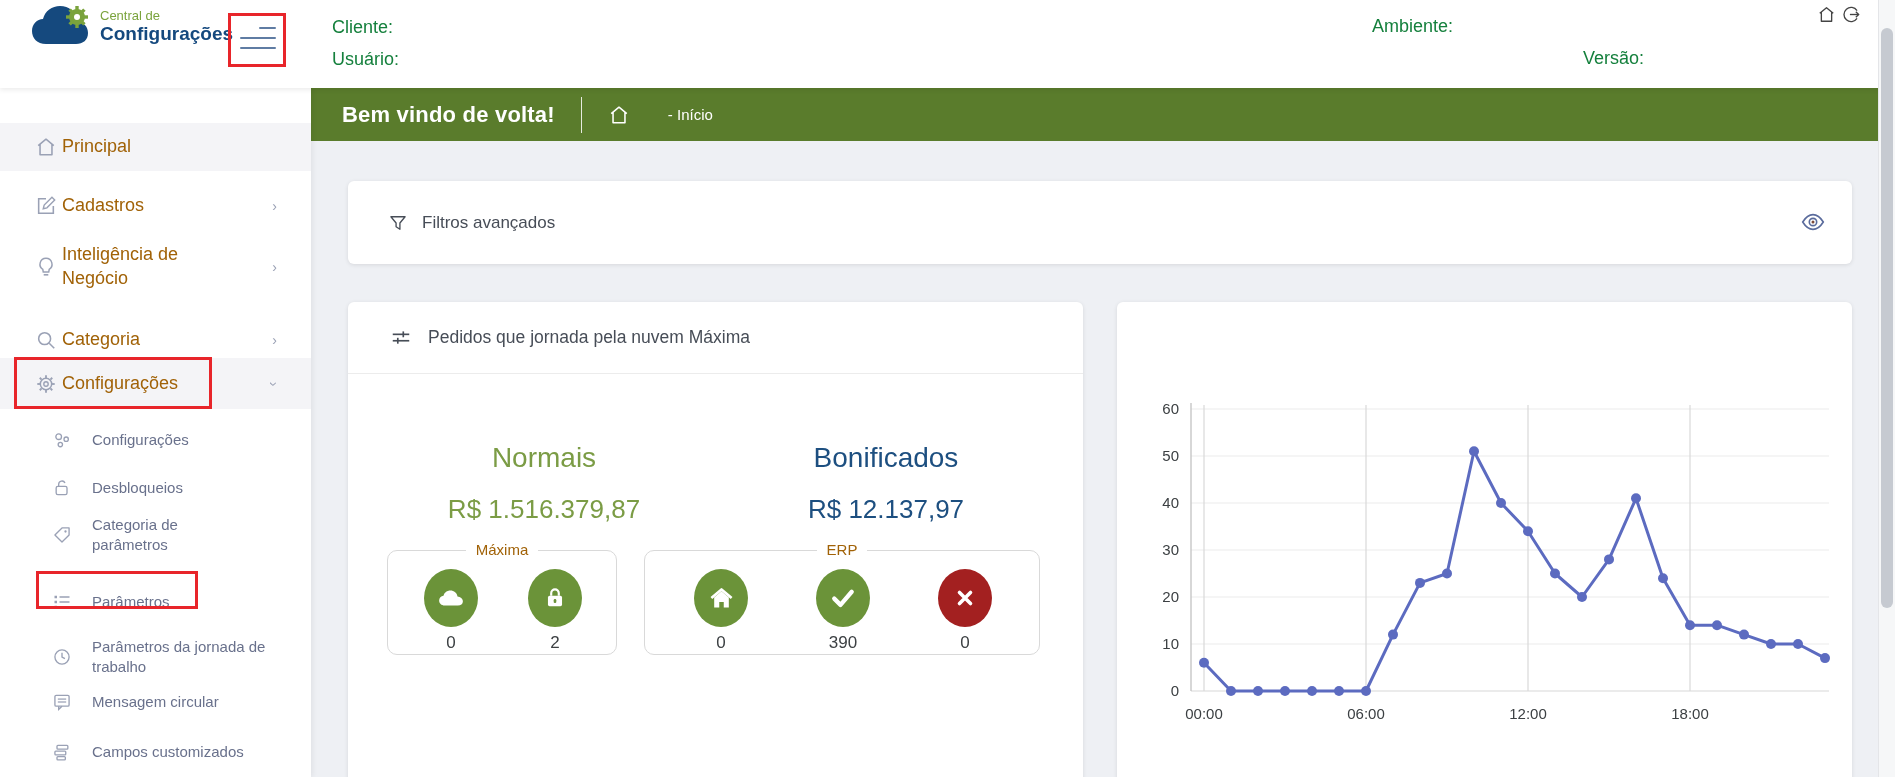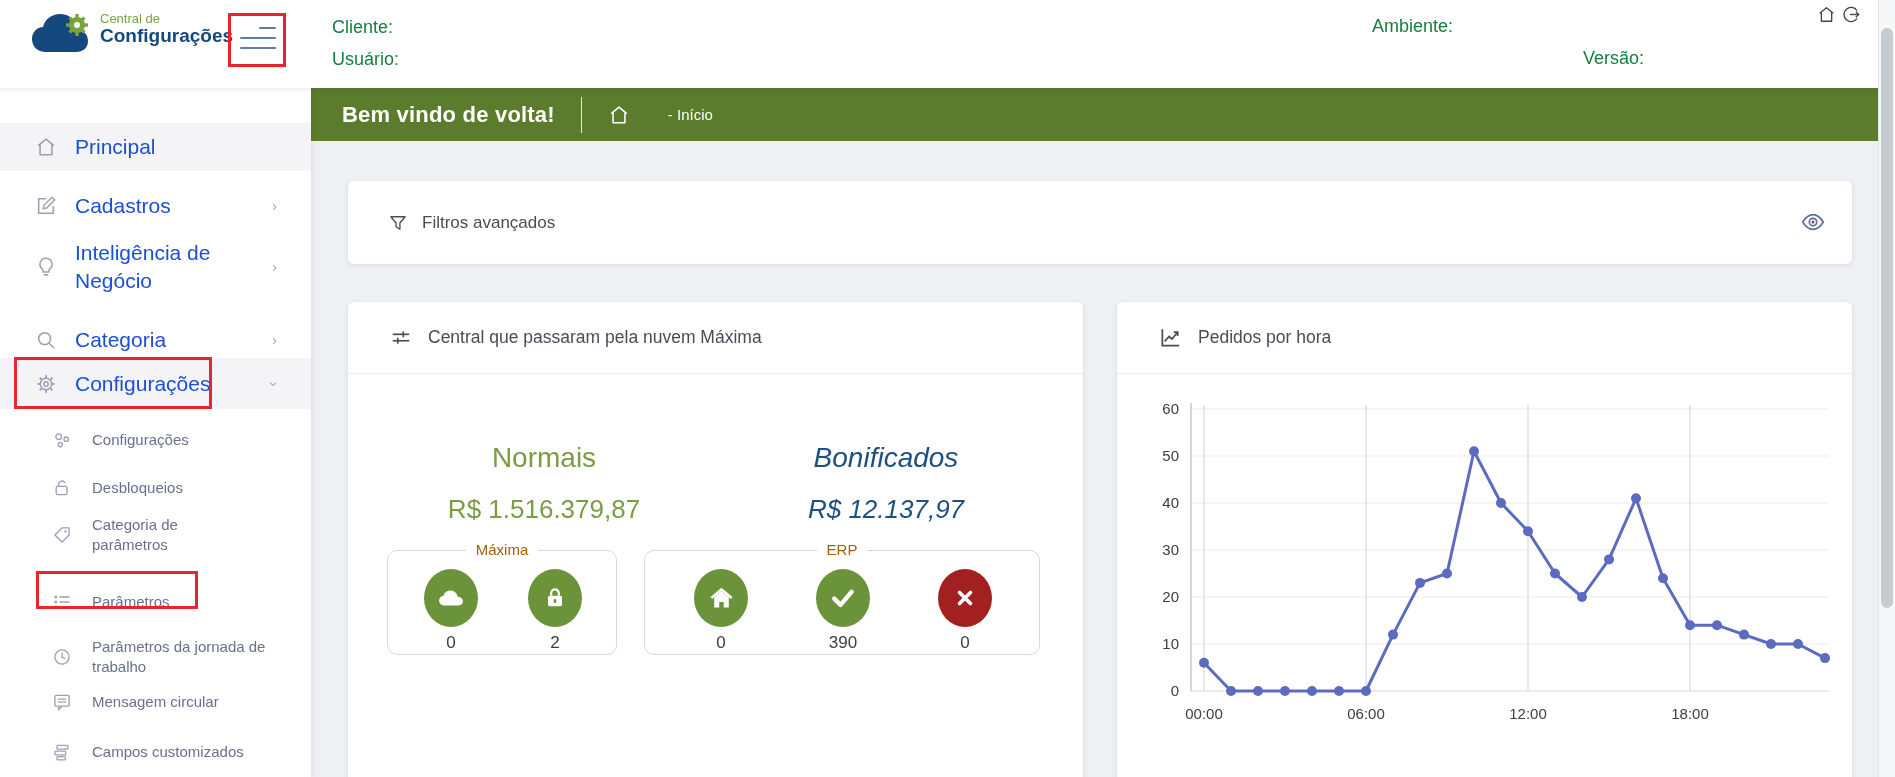--- a/index.html
+++ b/index.html
@@ -1,41 +1,41 @@
 <!DOCTYPE html>
 <html><head>
 <meta charset="utf-8">
 <style>
   * { margin:0; padding:0; box-sizing:border-box; }
   html,body { width:1895px; height:777px; overflow:hidden; font-family:"Liberation Sans", sans-serif; background:#eef0f4; }
 
   
   .header { position:absolute; left:0; top:0; width:1895px; height:88px; background:#fff; box-shadow:0 2px 5px rgba(0,0,0,.08); z-index:30; }
-  .logo { position:absolute; left:30px; top:12px; display:flex; }
+  .logo { position:absolute; left:30px; top:4px; display:flex; align-items:center; }
   .logo-text { margin-left:8px; line-height:1.1; }
   .logo-line1 { font-size:13px; color:#7aa33c; font-weight:500; }
   .logo-line2 { font-size:19px; color:#15497e; font-weight:700; }
   .hamburger { position:absolute; left:240px; top:24px; width:36px; height:30px; cursor:pointer; }
   .hamburger span { position:absolute; height:2px; background:#5f7ca3; border-radius:2px; }
   .hamburger .l1 { right:0; top:3px; width:17px; }
   .hamburger .l2 { left:0; top:13px; width:36px; }
   .hamburger .l3 { left:0; top:23px; width:36px; }
   .hdr-label { position:absolute; font-size:18px; color:#15803d; }
   .hdr-icons { position:absolute; right:34px; top:5px; display:flex; gap:6px; color:#555; }
   .hdr-icons svg { display:block; }
 
   
   .redbox { position:absolute; border:3px solid #e8252a; background:transparent; pointer-events:none; z-index:40; }
 
   
   .sidebar { position:absolute; left:0; top:88px; width:311px; height:689px; background:#fff; box-shadow:2px 0 5px rgba(0,0,0,.06); z-index:20; }
   .side-row { position:absolute; left:0; width:311px; height:48px; display:flex; align-items:center; cursor:pointer; }
   .side-row.active { background:#f4f4f7; }
   .side-row .s-icon { position:absolute; left:35px; width:22px; height:22px; color:#9aa1b5; }
-  .side-row .s-label { position:absolute; left:75px; width:160px; font-size:21px; color:#1d4ed8; line-height:1.32; }
+  .side-row .s-label { position:absolute; left:62px; width:160px; font-size:18px; color:#a16207; line-height:1.32; }
   .side-row .chev { position:absolute; right:34px; color:#9aa1b5; font-size:14px; }
   .sub-row .s-icon { left:52px; width:20px; height:20px; }
   .sub-row .s-label { left:92px; width:185px; font-size:15px; color:#69718c; }
 
   
   .content { position:absolute; left:311px; top:88px; width:1567px; height:689px; background:#eef0f4; }
   .content::before { content:""; position:absolute; left:0; top:0; width:100%; height:10px; background:linear-gradient(#d9dce3, rgba(217,220,227,0)); opacity:.55; pointer-events:none; }
   .banner { position:absolute; left:0; top:0; width:1567px; height:53px; background:#5a7c2c; display:flex; align-items:center; color:#fff; }
   .banner-title { font-size:22px; font-weight:700; margin-left:31px; letter-spacing:.2px; }
   .banner-sep { width:1px; height:36px; background:rgba(255,255,255,.85); margin-left:26px; }
@@ -50,21 +50,21 @@
 
   .card-head { position:absolute; left:0; top:0; width:100%; height:72px; display:flex; align-items:center; border-bottom:1px solid #ececec; }
   .card-head .c-icon { margin-left:42px; color:#474d57; }
   .card-head .c-title { margin-left:16px; font-size:17.5px; color:#474d57; }
 
   .orders-card { left:37px; top:214px; width:735px; height:500px; }
   .chart-card  { left:806px; top:214px; width:735px; height:500px; }
 
   .big-label { position:absolute; top:140px; width:320px; text-align:center; font-size:28px; font-weight:500; }
   .big-value { position:absolute; top:192px; width:320px; text-align:center; font-size:26px; font-weight:500; }
-  .col-normal { color:#7b9c45; } .col-bonus { color:#1d4f80;font-style:italic; }
+  .col-normal { color:#7b9c45; } .col-bonus { color:#1d4f80; }
   .pos-left { left:36px; } .pos-right { left:378px; }
 
   .statbox { position:absolute; top:248px; border:1px solid #d9d9d9; border-radius:10px; height:105px; }
   .statbox .legend { position:absolute; top:-10px; left:0; width:100%; text-align:center; }
   .statbox .legend span { background:#fff; padding:0 10px; font-size:15px; color:#a16207; }
   .box-maxima { left:39px; width:230px; }
   .box-erp { left:296px; width:396px; }
   .stat { position:absolute; top:18px; width:80px; text-align:center; }
   .stat .bubble { width:54px; height:58px; border-radius:50%; margin:0 auto; display:flex; align-items:center; justify-content:center; }
   .bubble.green { background:#6b9339; } .bubble.red { background:#a32020; }
@@ -284,21 +284,21 @@
   <div class="card orders-card">
     <div class="card-head">
       <svg class="c-icon" width="22" height="22" viewBox="0 0 24 24">
         <g stroke="#474d57" stroke-width="1.8" fill="none">
           <line x1="3" y1="8" x2="21" y2="8"></line>
             <line x1="3" y1="15" x2="21" y2="15"></line>
           <line x1="14.5" y1="4.8" x2="14.5" y2="11.2"></line>
             <line x1="8.5" y1="11.8" x2="8.5" y2="18.2"></line>
         </g>
       </svg>
-      <span class="c-title">Central que passaram pela nuvem Máxima</span>
+      <span class="c-title">Pedidos que jornada pela nuvem Máxima</span>
     </div>
 
     <div class="big-label col-normal pos-left">Normais</div>
     <div class="big-value col-normal pos-left">R$ 1.516.379,87</div>
     <div class="big-label col-bonus pos-right">Bonificados</div>
     <div class="big-value col-bonus pos-right">R$ 12.137,97</div>
 
     <div class="statbox box-maxima">
       <div class="legend"><span>Máxima</span></div>
       <div class="stat" style="left:23px;">
@@ -345,28 +345,20 @@
           <svg width="24" height="24" viewBox="0 0 24 24">
               <path d="M6.5 6.5 L17.5 17.5 M17.5 6.5 L6.5 17.5" stroke="#fff" stroke-width="3.6" stroke-linecap="round"></path>
             </svg>
         </div>
         <div class="count">0</div>
       </div>
     </div>
   </div>
 
   <div class="card chart-card">
-    <div class="card-head">
-      <svg class="c-icon" width="23" height="23" viewBox="0 0 24 24">
-        <path d="M3.5 3.5 V20.5 H21" fill="none" stroke="#474d57" stroke-width="1.8"></path>
-        <path d="M6 16 L10.5 11 L13.5 13.5 L19 7" fill="none" stroke="#474d57" stroke-width="1.8"></path>
-        <path d="M19.5 10.5 V6.5 H15.5" fill="none" stroke="#474d57" stroke-width="1.8"></path>
-      </svg>
-      <span class="c-title">Pedidos por hora</span>
-    </div>
     <div class="chart-wrap">
       <svg id="hour-chart" width="700" height="338" viewBox="0 0 700 338">
           <line x1="56" y1="298" x2="694" y2="298" stroke="#d8d8d8" stroke-width="1.2"></line>
           <text x="44" y="303" text-anchor="end" font-size="15" fill="#3c4043" font-family="Liberation Sans, sans-serif">0</text>
           <line x1="56" y1="251" x2="694" y2="251" stroke="#ebebeb" stroke-width="1.2"></line>
           <text x="44" y="256" text-anchor="end" font-size="15" fill="#3c4043" font-family="Liberation Sans, sans-serif">10</text>
           <line x1="56" y1="204" x2="694" y2="204" stroke="#ebebeb" stroke-width="1.2"></line>
           <text x="44" y="209" text-anchor="end" font-size="15" fill="#3c4043" font-family="Liberation Sans, sans-serif">20</text>
           <line x1="56" y1="157" x2="694" y2="157" stroke="#ebebeb" stroke-width="1.2"></line>
           <text x="44" y="162" text-anchor="end" font-size="15" fill="#3c4043" font-family="Liberation Sans, sans-serif">30</text>

